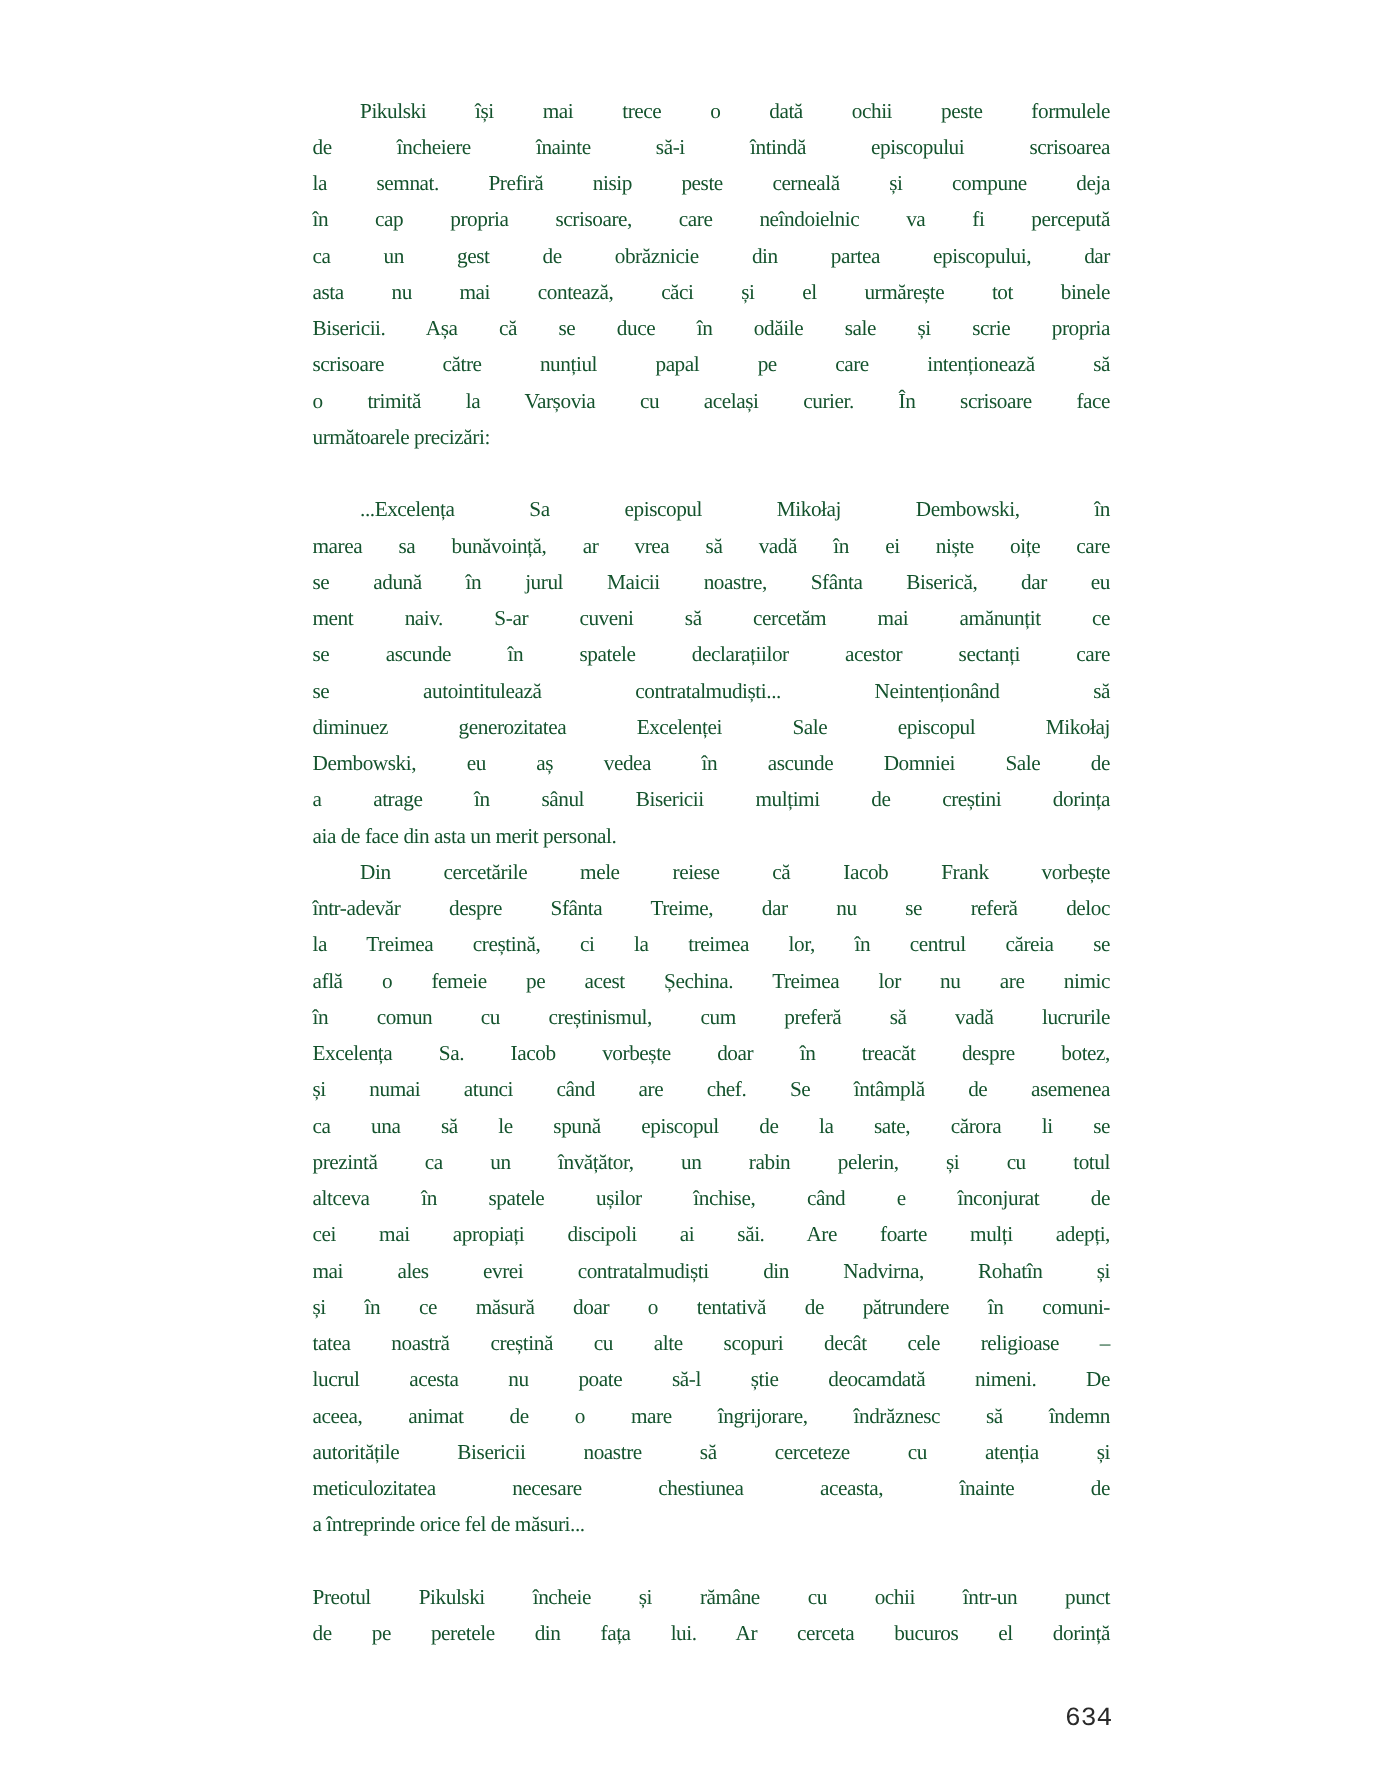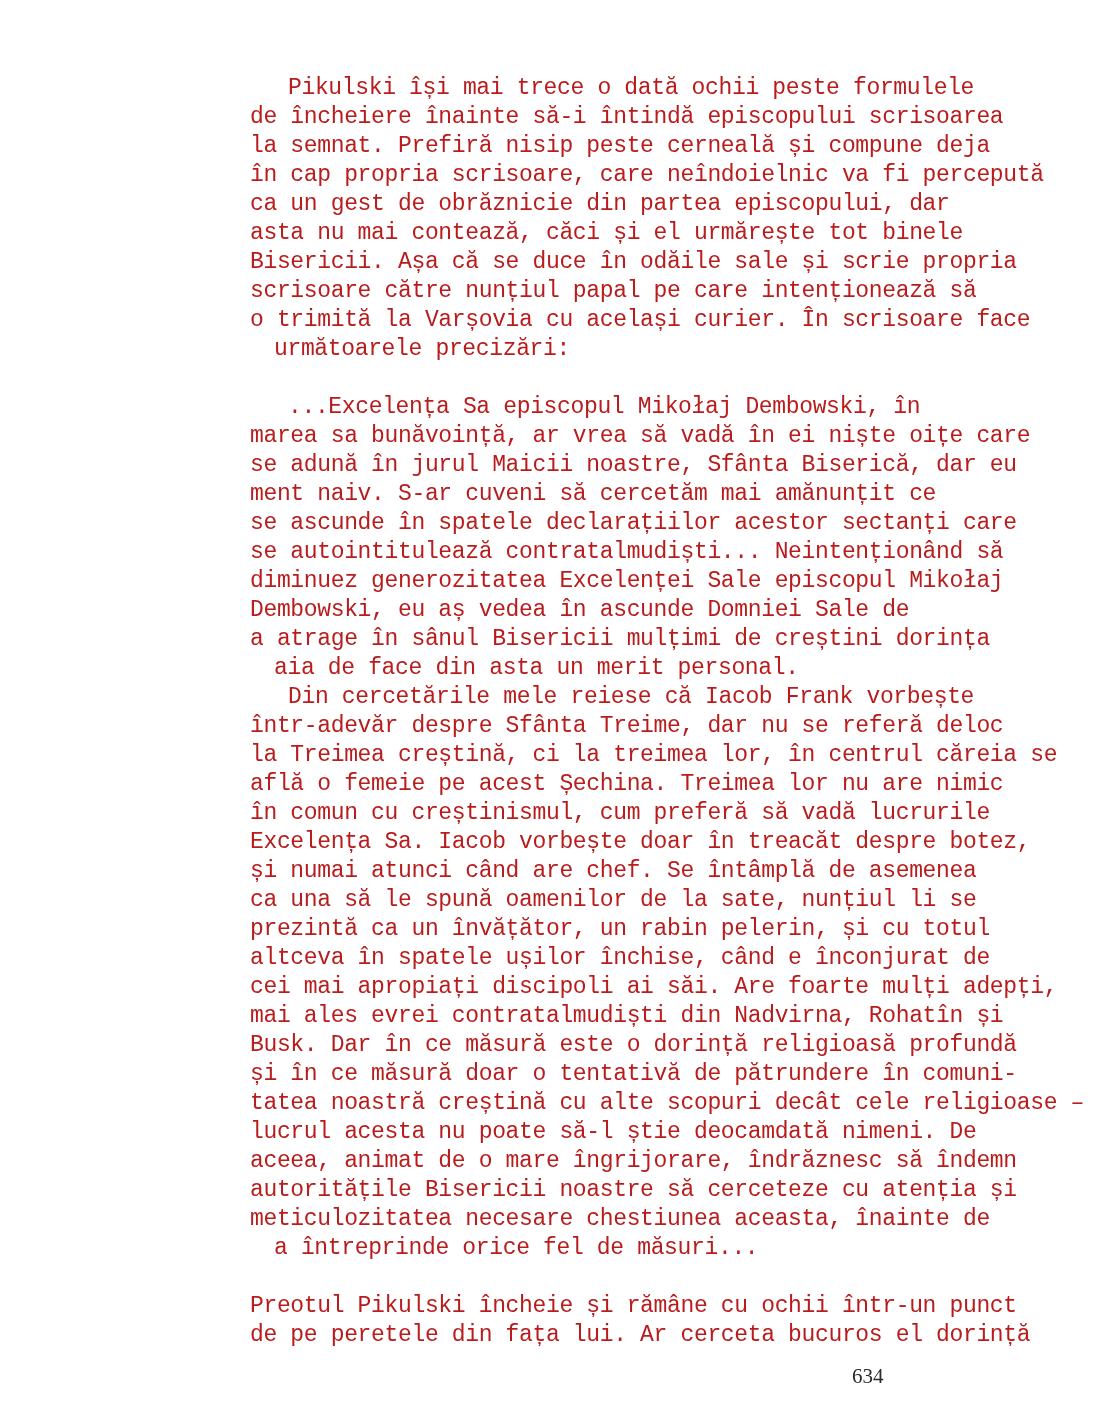--- a/index.html
+++ b/index.html
@@ -1,33 +1,33 @@
 <!DOCTYPE html>
 <html><head>
 <meta charset="utf-8">
 <style>
   html, body { margin: 0; padding: 0; background: #ffffff; }
   body { width: 1100px; height: 1422px; position: relative; overflow: hidden; }
   .page {
     position: absolute; left: 250px; top: 74px; width: 638px;
-    font-family: Liberation Mono, monospace;
-    font-size: 23px; color: #b91c1c;
+    font-family: Liberation Serif, serif;
+    font-size: 17px; color: #14532d;
     letter-spacing: -0.35px;
   }
   .line {
     display: block; height: 29px; line-height: 29px;
     white-space: nowrap;
     text-align: justify; text-align-last: justify;
   }
-  .line.last { text-align-last: left; margin-left: 24px; }
+  .line.last { text-align-last: left; }
   .line.indent { padding-left: 38px; }
   .gap { display: block; height: 29px; }
   .page-number {
     position: absolute; left: 852px; top: 1364px;
-    font-family: Liberation Serif, serif;
+    font-family: Liberation Mono, monospace;
     font-size: 21px; color: #2a2a2a;
   }
 </style>
 </head>
 <body>
 
 <div class="page">
 
   <div class="paragraph">
     <span class="line indent">Pikulski își mai trece o dată ochii peste formulele</span>
@@ -58,26 +58,25 @@
   </div>
 
   <div class="paragraph">
     <span class="line indent">Din cercetările mele reiese că Iacob Frank vorbește</span>
     <span class="line">într-adevăr despre Sfânta Treime, dar nu se referă deloc</span>
     <span class="line">la Treimea creștină, ci la treimea lor, în centrul căreia se</span>
     <span class="line">află o femeie pe acest Șechina. Treimea lor nu are nimic</span>
     <span class="line">în comun cu creștinismul, cum preferă să vadă lucrurile</span>
     <span class="line">Excelența Sa. Iacob vorbește doar în treacăt despre botez,</span>
     <span class="line">și numai atunci când are chef. Se întâmplă de asemenea</span>
-    <span class="line">ca una să le spună oamenilor de la sate, nunțiul li se</span>
+    <span class="line">ca una să le spună episcopul de la sate, cărora li se</span>
     <span class="line">prezintă ca un învățător, un rabin pelerin, și cu totul</span>
     <span class="line">altceva în spatele ușilor închise, când e înconjurat de</span>
     <span class="line">cei mai apropiați discipoli ai săi. Are foarte mulți adepți,</span>
     <span class="line">mai ales evrei contratalmudiști din Nadvirna, Rohatîn și</span>
-    <span class="line">Busk. Dar în ce măsură este o dorință religioasă profundă</span>
     <span class="line">și în ce măsură doar o tentativă de pătrundere în comuni-</span>
     <span class="line">tatea noastră creștină cu alte scopuri decât cele religioase –</span>
     <span class="line">lucrul acesta nu poate să-l știe deocamdată nimeni. De</span>
     <span class="line">aceea, animat de o mare îngrijorare, îndrăznesc să îndemn</span>
     <span class="line">autoritățile Bisericii noastre să cerceteze cu atenția și</span>
     <span class="line">meticulozitatea necesare chestiunea aceasta, înainte de</span>
     <span class="line last">a întreprinde orice fel de măsuri...</span>
   </div>
 
   <span class="gap"></span>

